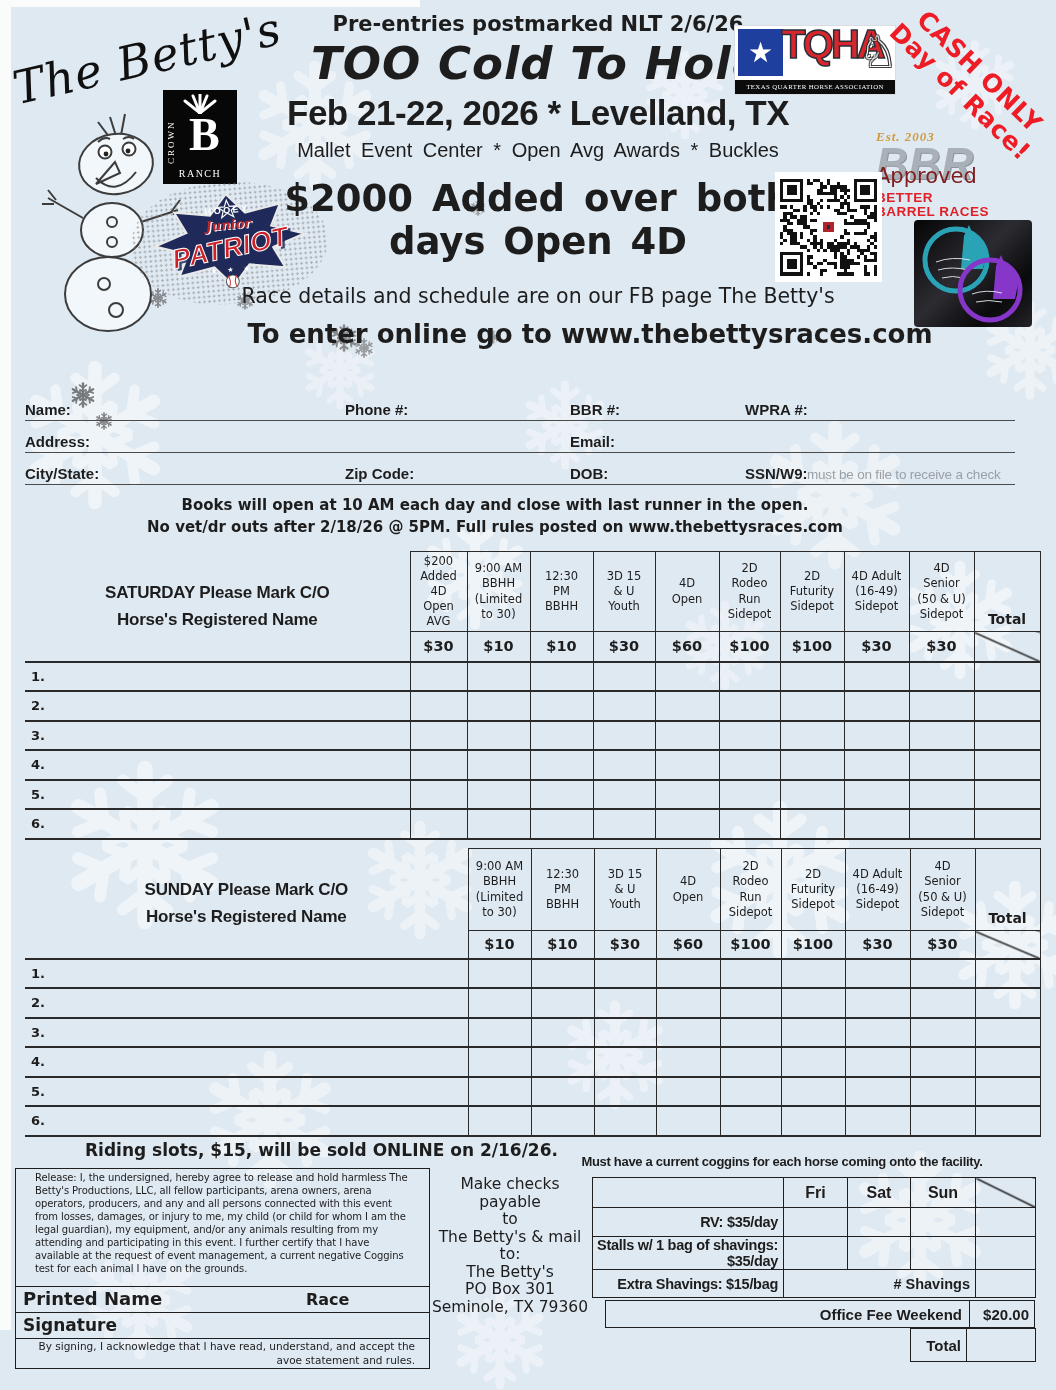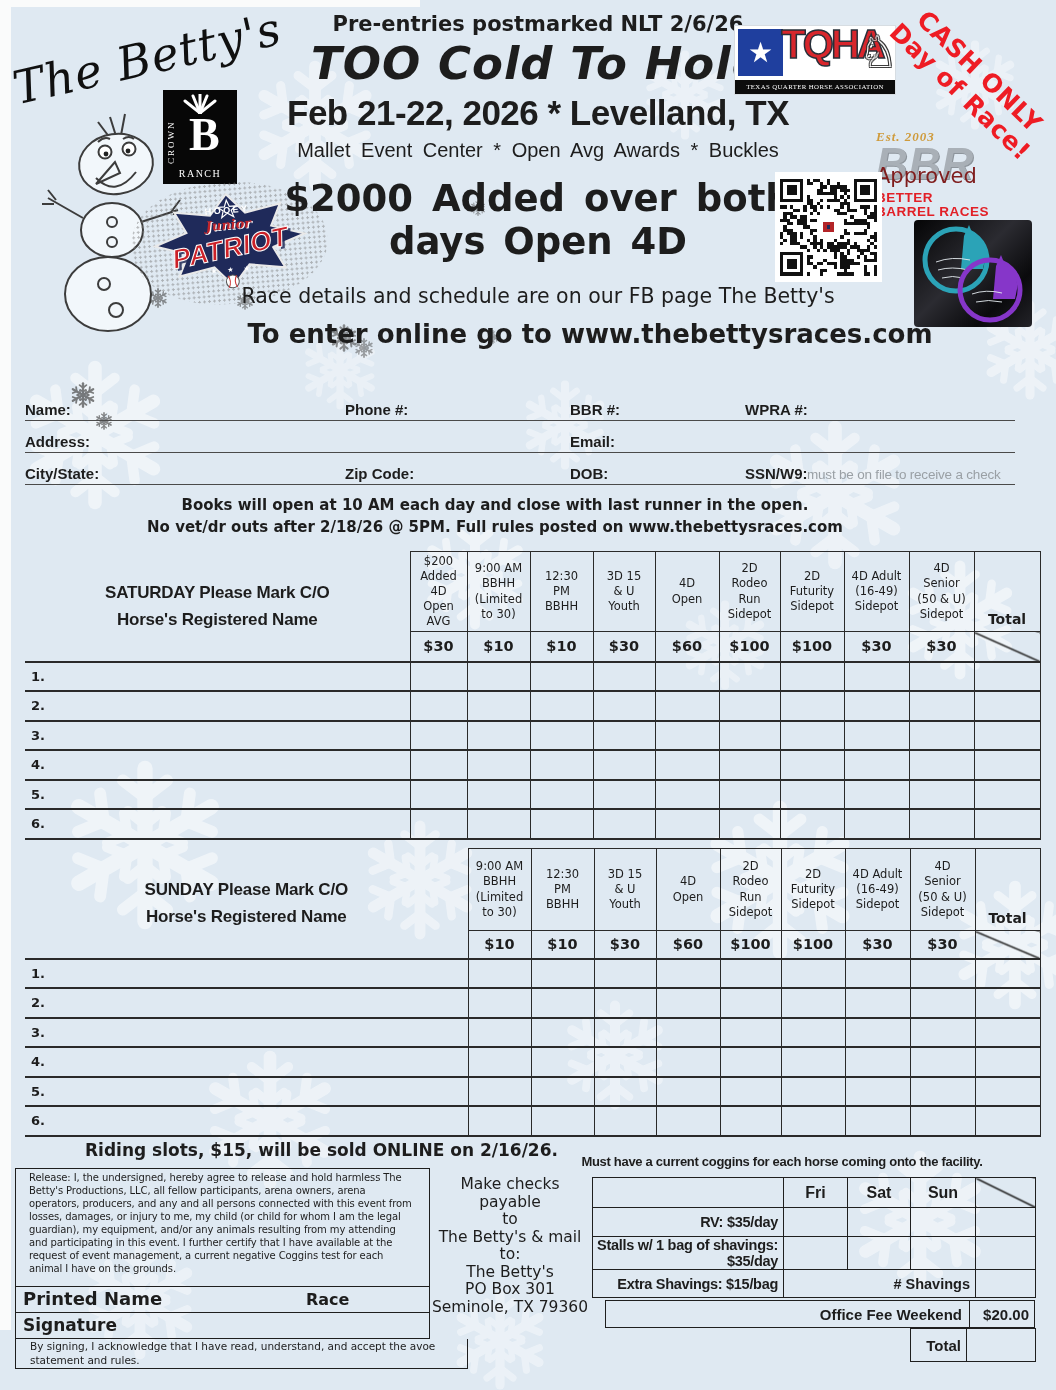--- a/index.html
+++ b/index.html
@@ -105,28 +105,28 @@
   .t-name{border:none;border-bottom:2px solid var(--line);font:bold 13px var(--comic);text-align:left;
     padding-left:6px;vertical-align:middle}
   .t-cell{border:1.6px solid var(--line);border-bottom-width:2px}
 
   
   .riding{left:85px;top:1140px;font:bold 17px var(--comic)}
   .coggins{left:782px;top:1154px;transform:translateX(-50%);white-space:nowrap;
     font:bold 13px var(--sans);letter-spacing:-0.3px}
 
   .release-box{left:15px;top:1168px;width:415px;height:119px;border:1.8px solid #1e1e1e;
-    padding:2px 13px;font:10px var(--comic);line-height:1.3;letter-spacing:-0.1px}
+    padding:2px 19px;font:10px var(--comic);line-height:1.3;letter-spacing:-0.1px}
   .pn-row{left:15px;top:1287px;width:415px;height:26px;border:1.8px solid #1e1e1e;border-top:none}
   .pn-label{position:absolute;left:7px;top:1px;font:bold 18px var(--comic)}
   .date-label{position:absolute;left:290px;top:3px;font:bold 16px var(--comic)}
   .sig-row{left:15px;top:1313px;width:415px;height:26px;border:1.8px solid #1e1e1e;border-top:none}
   .sig-label{position:absolute;left:7px;top:2px;font:bold 17px var(--comic)}
-  .ack-row{left:15px;top:1339px;width:453px;height:30px;border:1.8px solid #1e1e1e;border-top:none;
-    text-align:left;font:10.5px var(--comic);line-height:1.3;padding:1px 14px}
+  .ack-row{left:15px;top:1339px;width:415px;height:30px;border:1.8px solid #1e1e1e;border-top:none;
+    text-align:right;font:10.5px var(--comic);line-height:1.3;padding:1px 14px}
 
   .checks{left:430px;top:1176px;width:160px;text-align:center;font:15.5px var(--comic);line-height:17.5px}
 
   .fees-table{position:absolute;left:592px;top:1177px;border-collapse:collapse;table-layout:fixed}
   .f-label{border:1.6px solid #1f1f1f;font:bold 14.5px var(--sans);text-align:right;padding-right:5px;letter-spacing:-0.3px}
   .f-day{border:1.6px solid #1f1f1f;font:bold 16px var(--sans);text-align:center}
   .f-cell{border:1.6px solid #1f1f1f}
   .f-corner{border:1.6px solid #1f1f1f;
     background:linear-gradient(to right top,transparent calc(50% - 1.4px),#1f1f1f calc(50% - .2px),#1f1f1f calc(50% + .2px),transparent calc(50% + 1.4px))}
   .f-note{border:1.6px solid #1f1f1f;font:bold 14.5px var(--sans);text-align:right;padding-right:5px}

